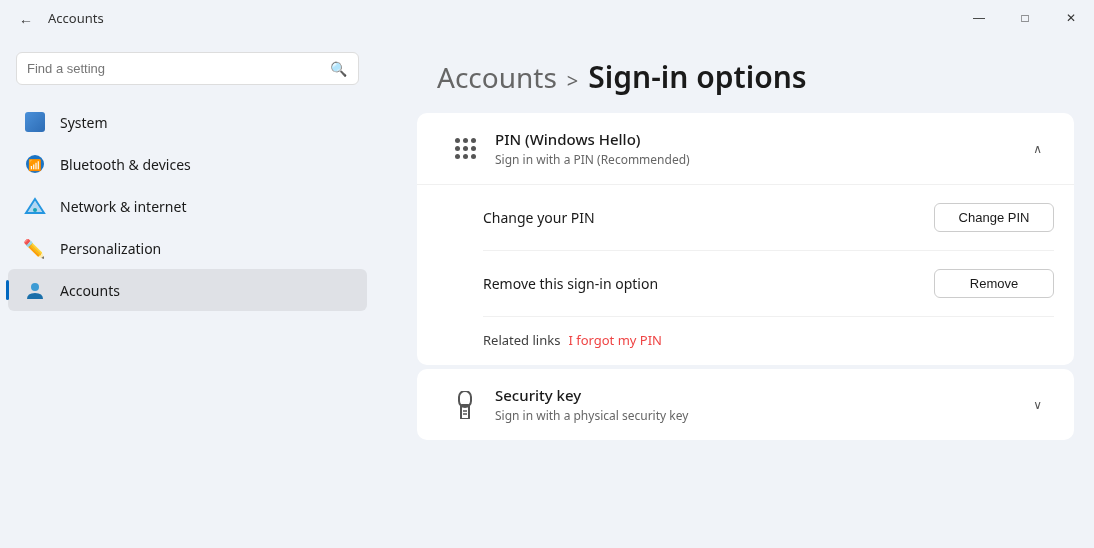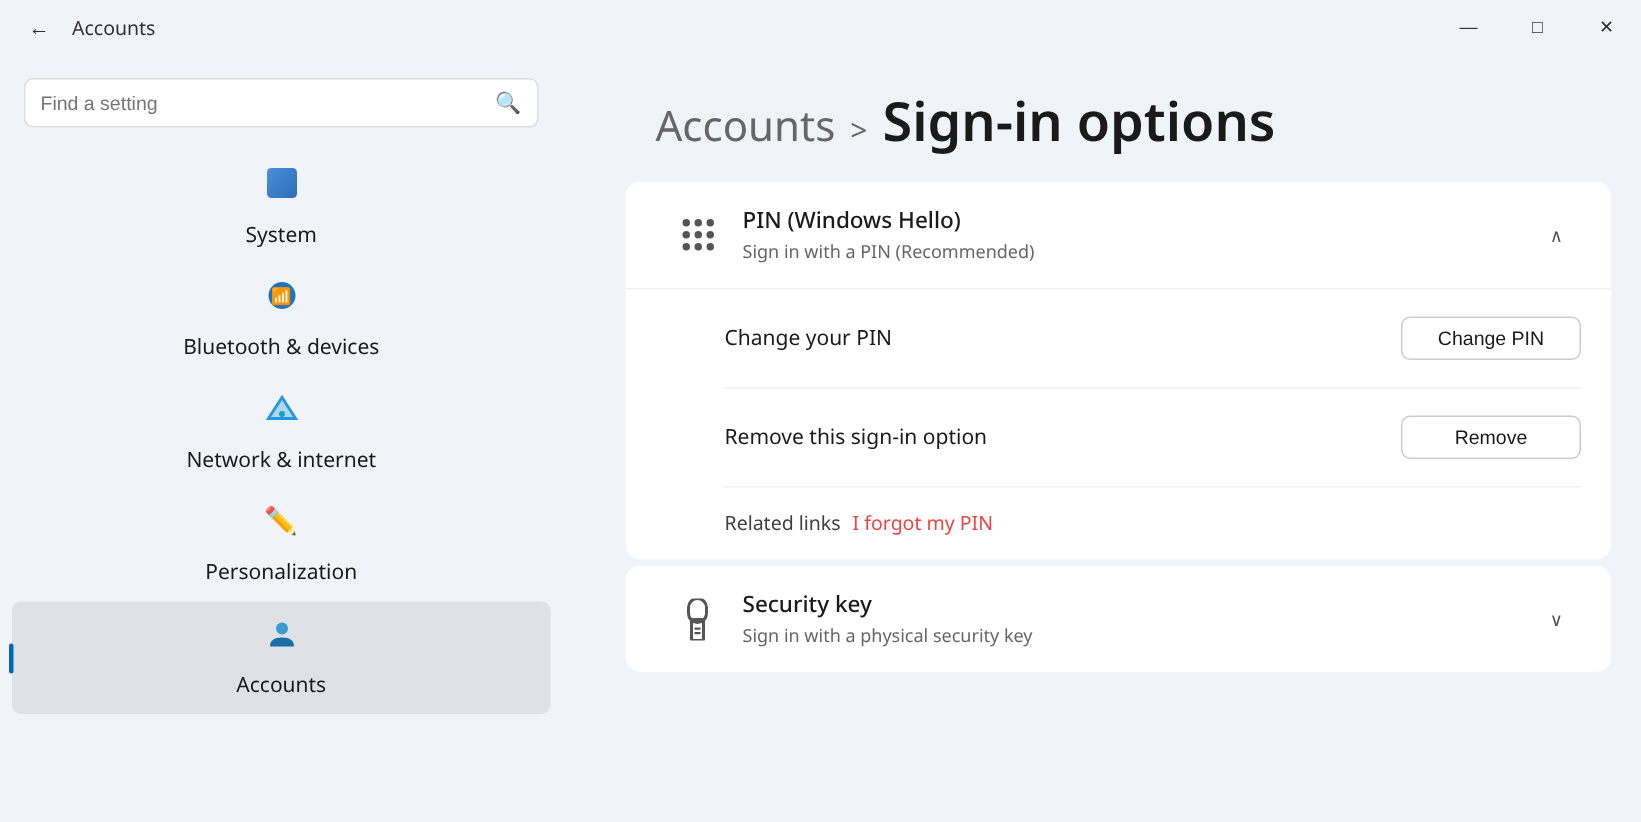--- a/index.html
+++ b/index.html
@@ -98,21 +98,20 @@
       display: flex;
       align-items: center;
       gap: 14px;
       padding: 10px 16px;
       cursor: pointer;
       border-radius: 6px;
       margin: 0 8px;
       font-size: 14px;
       color: #1a1a1a;
       position: relative;
-      flex-direction: column;
     }
     .nav-item.active {
       background: rgba(0,0,0,0.07);
     }
     .nav-item.active::before {
       content: '';
       position: absolute;
       left: -2px;
       top: 50%;
       transform: translateY(-50%);
@@ -160,21 +159,21 @@
     .breadcrumb-accounts {
       font-size: 28px;
       color: #666;
       font-weight: 400;
     }
     .breadcrumb-arrow {
       font-size: 20px;
       color: #666;
     }
     .page-title {
-      font-size: 36px;
+      font-size: 30px;
       font-weight: 600;
       color: #1a1a1a;
     }
 
     
     .card {
       background: white;
       border-radius: 10px;
       margin-bottom: 4px;
       overflow: hidden;

